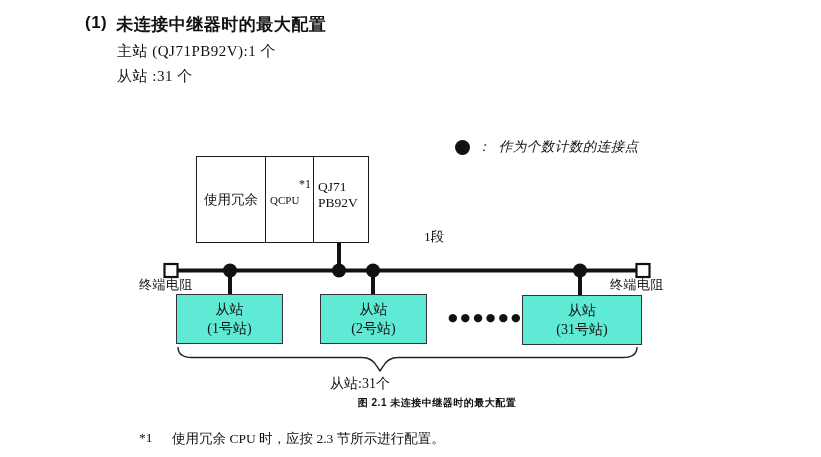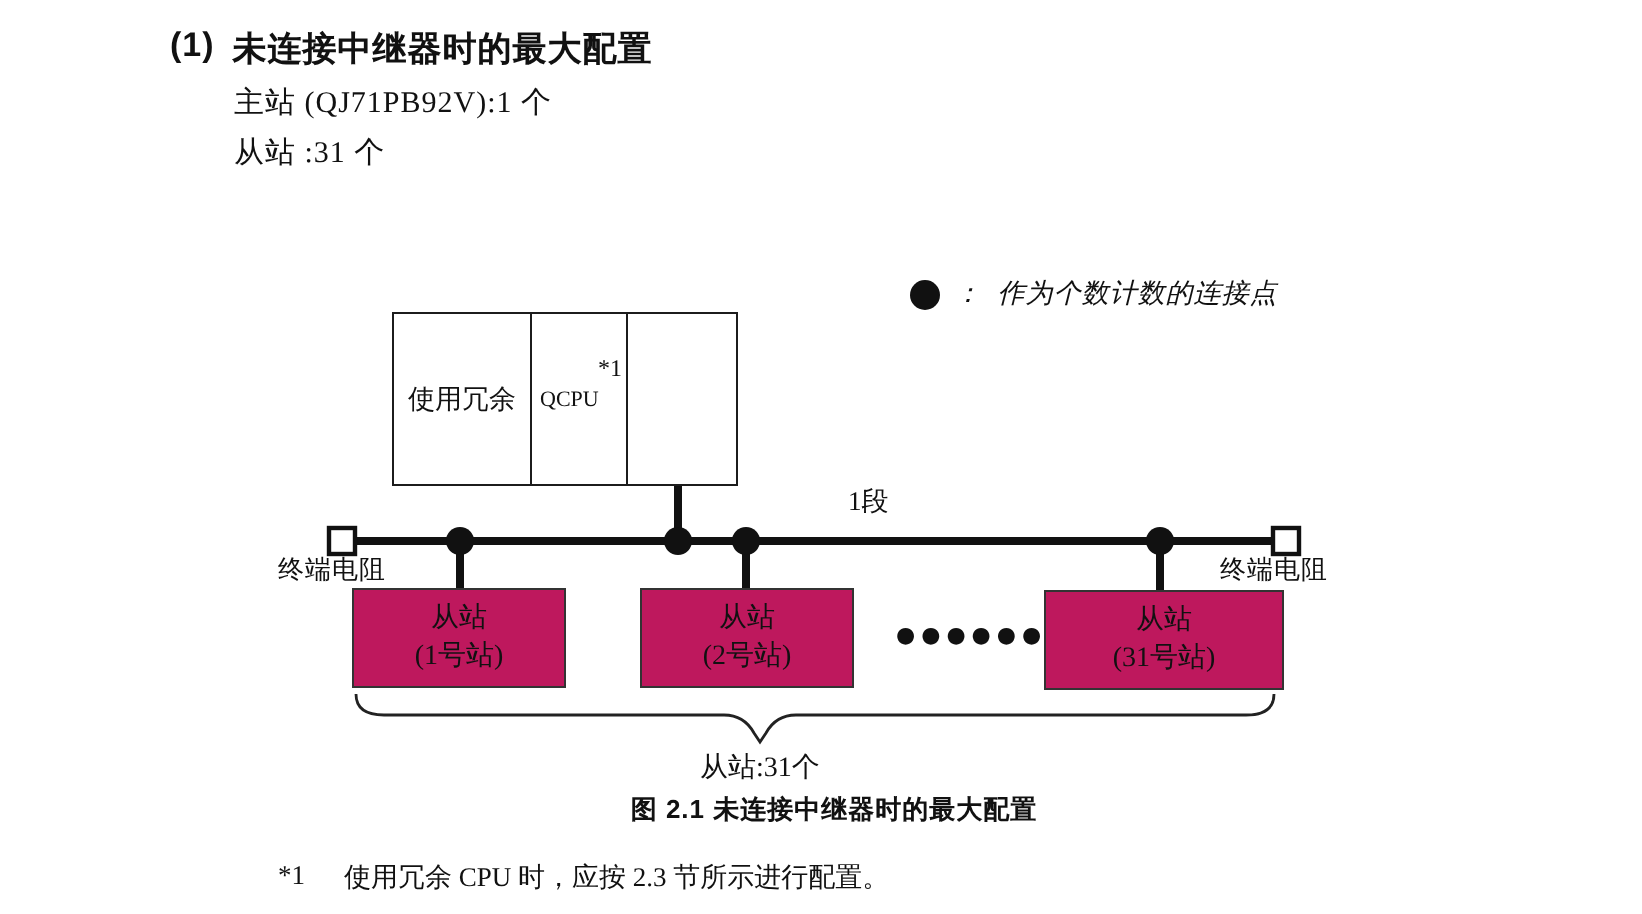--- a/index.html
+++ b/index.html
@@ -28,37 +28,37 @@
   .mcell { position: relative; height: 100%; }
   .mcell.c1 { width: 69px; border-right: 1.5px solid #1c1c1c;
     display: flex; align-items: center; justify-content: center; font-size: 13.5px; }
   .mcell.c2 { width: 48px; border-right: 1.5px solid #1c1c1c; }
   .mcell.c3 { width: 53px; padding: 22px 0 0 4px; font-size: 13.5px; line-height: 16px; }
   .cpu-note { position: absolute; top: 20px; right: 2px; font-size: 12px; }
   .cpu-text { position: absolute; top: 37px; left: 4px; font-size: 11px; }
   .legend { left: 455px; top: 138px; display: flex; align-items: center; }
   .legend-dot { width: 15px; height: 15px; border-radius: 50%; background: #111; }
   .legend-text { font-size: 13.5px; white-space: pre; margin-left: 7px; letter-spacing: 0.5px; font-style: italic; }
-  .seg-label { left: 424px; top: 242px; font-size: 13.5px; }
+  .seg-label { left: 424px; top: 228px; font-size: 13.5px; }
   .term-label { font-size: 13px; letter-spacing: 0.5px; }
   .slave-box {
-    border: 1.5px solid #333; background: #be185d;
+    border: 1.5px solid #333; background: #5eead4;
     display: flex; flex-direction: column; align-items: center; justify-content: center;
     font-size: 14px; line-height: 19px;
   }
   .ellipsis {
     left: 448px; top: 311px; width: 70px;
     font-size: 11px; letter-spacing: 3px; color: #111;
     font-family: "DejaVu Sans", sans-serif; white-space: nowrap;
   }
-  .brace-label { left: 330px; top: 375px; width: 100px; text-align: center; font-size: 14px; }
+  .brace-label { left: 330px; top: 375px; width: 100px; text-align: left; font-size: 14px; }
   .caption {
-    left: 236px; top: 396px; width: 362px; text-align: center;
+    left: 256px; top: 396px; width: 362px; text-align: center;
     font-family: "Liberation Sans", "DejaVu Sans", sans-serif;
-    font-weight: bold; font-size: 13px; letter-spacing: 0.5px;
+    font-weight: bold; font-size: 10px; letter-spacing: 0.5px;
   }
   .footnote-marker { left: 139px; top: 430px; font-size: 13.5px; }
   .footnote-text { left: 172px; top: 430px; font-size: 13.5px; white-space: pre; }
   svg.overlay { position: absolute; left: 0; top: 0; pointer-events: none; }
 </style>
 </head>
 <body>
 
 <div class="page">
 
@@ -88,20 +88,24 @@
 
     <path d="M178 347 Q178 357.5 192 357.5 H362 Q372 357.5 377 366.5 L380 371 L383 366.5 Q388 357.5 398 357.5 H623 Q637 357.5 637 347" fill="none" stroke="#222" stroke-width="1.4"></path>
   </svg>
 
   <div class="abs master-box">
     <div class="mcell c1">使用冗余</div>
     <div class="mcell c2">
       <span class="cpu-note">*1</span>
       <span class="cpu-text">QCPU</span>
     </div>
+    <div class="mcell c3">
+      <div>QJ71</div>
+      <div>PB92V</div>
+    </div>
   </div>
 
   <div class="abs legend">
     <span class="legend-dot"></span>
     <span class="legend-text">：  作为个数计数的连接点</span>
   </div>
 
   <div class="abs seg-label">1段</div>
   <div class="abs term-label" style="left:139px; top:276px">终端电阻</div>
   <div class="abs term-label" style="left:610px; top:276px">终端电阻</div>

